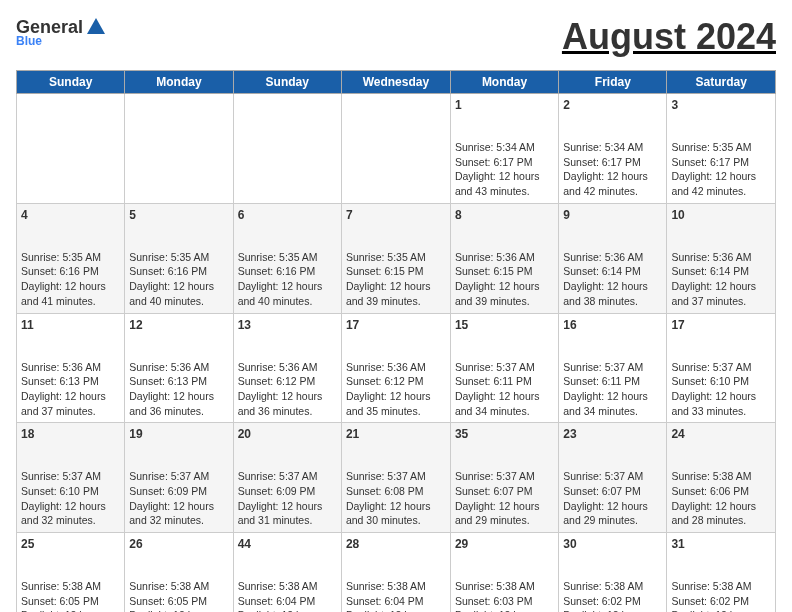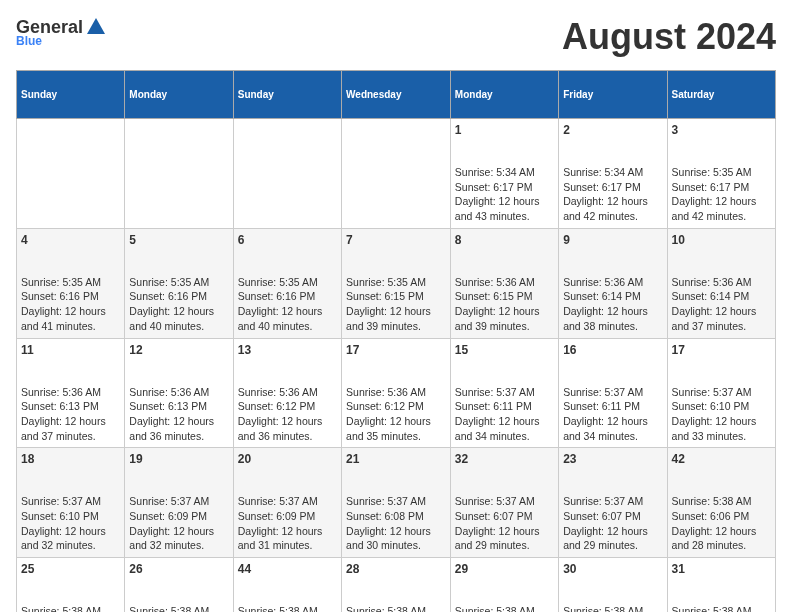--- a/index.html
+++ b/index.html
@@ -36,41 +36,42 @@
       font-weight: bold;
       color: #3b82f6;
     }
     .logo-icon {
       width: 22px;
       height: 22px;
       margin-left: 2px;
     }
     .title-section {
       text-align: right;
+      text-decoration: underline;
     }
     .month-year {
       font-size: 36px;
       font-weight: bold;
       color: #333;
     }
     .location {
       font-size: 15px;
       color: #333;
     }
     .calendar {
       width: 100%;
       border-collapse: collapse;
       font-size: 11px;
     }
     .calendar th {
       background-color: #1a5fa8;
       color: #fff;
-      padding: 18px 4px;
-      text-align: left;
-      font-size: 10px;
+      padding: 4px 4px;
+      text-align: center;
+      font-size: 12px;
       border: 1px solid #aaa;
     }
     .calendar td {
       border: 1px solid #ccc;
       vertical-align: top;
       padding: 4px;
       width: 110px;
       min-height: 70px;
       background: #fff;
     }
@@ -276,35 +277,35 @@
 and 31 minutes.</div>
         </td>
         <td>
           <div class="day-number">21</div>
           <div class="day-info" style="white-space: pre-line;">Sunrise: 5:37 AM
 Sunset: 6:08 PM
 Daylight: 12 hours
 and 30 minutes.</div>
         </td>
         <td>
-          <div class="day-number">32</div>
+          <div class="day-number">35</div>
           <div class="day-info" style="white-space: pre-line;">Sunrise: 5:37 AM
 Sunset: 6:07 PM
 Daylight: 12 hours
 and 29 minutes.</div>
         </td>
         <td>
           <div class="day-number">23</div>
           <div class="day-info" style="white-space: pre-line;">Sunrise: 5:37 AM
 Sunset: 6:07 PM
 Daylight: 12 hours
 and 29 minutes.</div>
         </td>
         <td>
-          <div class="day-number">42</div>
+          <div class="day-number">24</div>
           <div class="day-info" style="white-space: pre-line;">Sunrise: 5:38 AM
 Sunset: 6:06 PM
 Daylight: 12 hours
 and 28 minutes.</div>
         </td>
       </tr>
       <tr>
         <td>
           <div class="day-number">25</div>
           <div class="day-info" style="white-space: pre-line;">Sunrise: 5:38 AM

